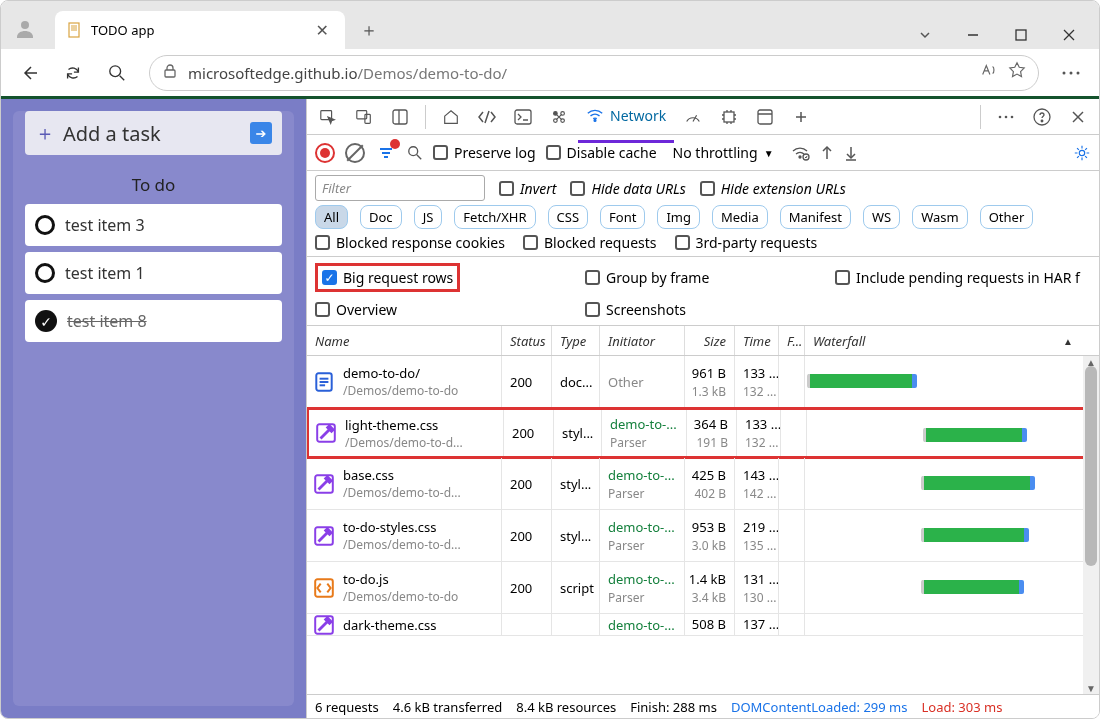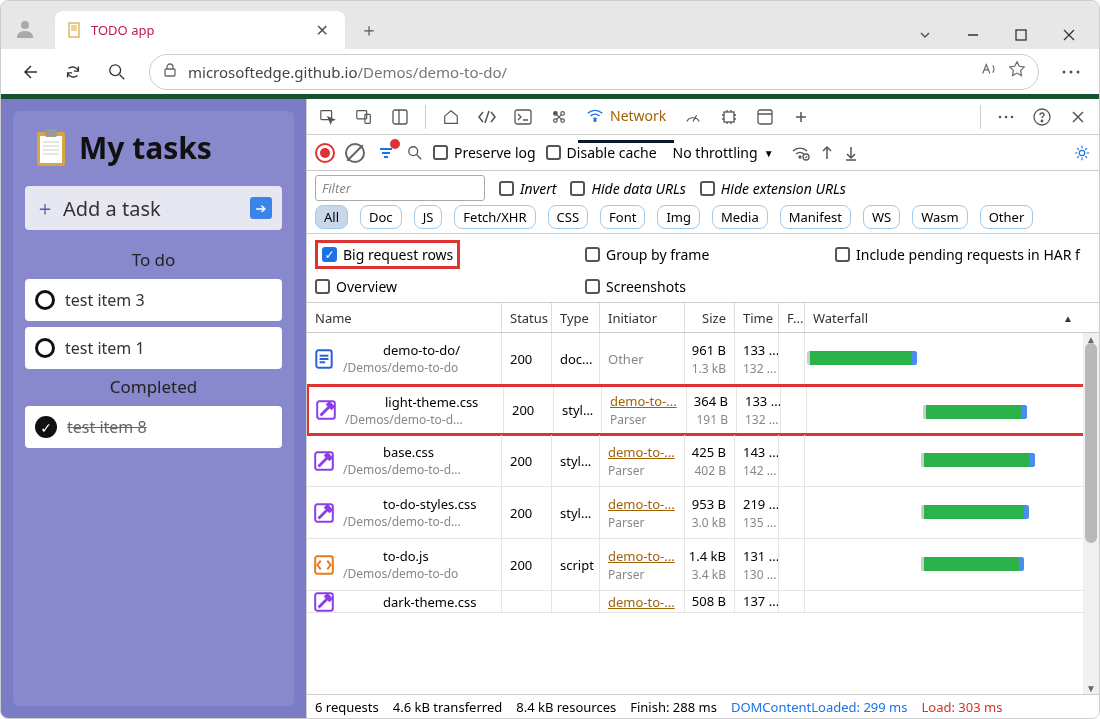--- a/index.html
+++ b/index.html
@@ -3,28 +3,28 @@
 <meta charset="utf-8">
 <style>
 * { box-sizing: border-box; margin: 0; padding: 0; font-family: "Segoe UI", system-ui, sans-serif; }
 body { width: 1100px; height: 719px; background: #fff; overflow: hidden; position: relative; border: 1px solid #ccc; border-radius: 8px; }
 
 
 .title-bar { height: 48px; background: #e7e7e7; display: flex; align-items: flex-end; padding-left: 6px; }
 .profile-icon { width: 36px; height: 36px; display: flex; align-items: center; justify-content: center; margin-right: 12px; margin-bottom: 2px;}
 .tab { background: #fff; height: 38px; display: flex; align-items: center; padding: 0 12px; border-radius: 8px 8px 0 0; min-width: 290px; gap: 8px; }
 .tab-icon { width: 16px; height: 16px; }
-.tab-title { font-size: 13px; flex: 1; color: #be185d; }
+.tab-title { font-size: 13px; flex: 1; color: #000000; }
 .tab-close { font-size: 16px; color: #555; padding: 2px 4px; }
 .new-tab { width: 36px; height: 36px; display: flex; align-items: center; justify-content: center; margin-left: 6px; margin-bottom: 2px; font-size: 18px; color: #555; }
 .title-spacer { flex: 1; }
 .win-controls { display: flex; gap: 0; align-items: flex-start; padding-top: 4px; padding-right: 6px; }
 .win-btn { width: 48px; height: 28px; display: flex; align-items: center; justify-content: center; }
 
-.nav-bar { height: 50px; background: #fff; display: flex; align-items: center; padding: 0 8px; gap: 4px; border-bottom: 5px solid #14532d; }
+.nav-bar { height: 50px; background: #fff; display: flex; align-items: center; padding: 0 8px; gap: 4px; border-bottom: 3px solid #14532d; }
 .nav-btn { width: 40px; height: 40px; display: flex; align-items: center; justify-content: center; color: #444; }
 .address-bar { flex: 1; height: 36px; background: #fff; border: 1px solid #ccc; border-radius: 18px; display: flex; align-items: center; padding: 0 12px; gap: 10px; margin: 0 8px; }
 .address-lock { color: #666; }
 .address-url { font-size: 15px; color: #777; }
 .address-url .domain { color: #444; }
 
 
 .content { display: flex; height: calc(100% - 98px); }
 
 
@@ -41,21 +41,21 @@
 .task-circle { width: 20px; height: 20px; border: 3px solid #111; border-radius: 50%; }
 .task-done { width: 22px; height: 22px; background: #111; border-radius: 50%; display: flex; align-items: center; justify-content: center; color: #fff; font-size: 14px; }
 .task-text { font-size: 16px; color: #333; }
 .task-text.done { text-decoration: line-through; color: #666; }
 
 
 .devtools { flex: 1; display: flex; flex-direction: column; border-left: 1px solid #ccc; background: #fff; overflow: hidden; }
 .dt-tabs { height: 36px; border-bottom: 1px solid #ccc; display: flex; align-items: center; padding: 0 4px; gap: 2px; }
 .dt-sep { width: 1px; height: 24px; background: #ccc; margin: 0 6px; }
 .dt-tab-btn { width: 34px; height: 32px; display: flex; align-items: center; justify-content: center; color: #555; }
-.dt-network-tab { display: flex; align-items: center; gap: 6px; padding: 0 8px; height: 52px; border-bottom: 3px solid #0f172a; color: #a16207; }
+.dt-network-tab { display: flex; align-items: center; gap: 6px; padding: 0 8px; height: 52px; border-bottom: 3px solid #6d28d9; color: #0369a1; }
 .dt-network-tab .label { font-size: 14px; }
 .dt-spacer { flex: 1; }
 
 .dt-toolbar { height: 36px; border-bottom: 1px solid #ccc; display: flex; align-items: center; padding: 0 8px; gap: 10px; font-size: 14px; }
 .record-btn { width: 20px; height: 20px; border: 2px solid #d33; border-radius: 50%; display: flex; align-items: center; justify-content: center; }
 .record-btn::after { content: ""; width: 10px; height: 10px; background: #d33; border-radius: 50%; }
 .clear-btn { width: 20px; height: 20px; border: 2px solid #666; border-radius: 50%; position: relative; }
 .clear-btn::after { content: ""; position: absolute; width: 22px; height: 2px; background: #666; top: 7px; left: -3px; transform: rotate(-45deg); }
 .filter-btn { color: #1a73e8; position: relative; width: 22px; height: 22px; display: flex; align-items: center; justify-content: center;}
 .filter-btn::after{ content:""; position:absolute; width:10px; height:10px; background:#d33; border-radius:50%; top:-3px; right:-3px; color:#fff; font-size:9px; display:flex; align-items:center; justify-content:center;}
@@ -74,41 +74,41 @@
 
 .dt-options { border-bottom: 1px solid #ccc; padding: 6px 8px; display: flex; flex-direction: column; gap: 8px; font-size: 14px; }
 .opt-row { display: flex; align-items: center; }
 .opt-row .cb-label { margin-right: auto; }
 .opt-row .group1 { width: 270px; }
 .opt-row .group2 { width: 250px; }
 .highlight-box { border: 3px solid #d33; padding: 2px 4px; display: inline-flex; align-items: center; gap: 6px;}
 
 
 .net-table { flex: 1; display: flex; flex-direction: column; overflow: hidden; }
-.net-header { display: flex; height: 30px; align-items: center; border-bottom: 1px solid #ccc; font-size: 13px; color: #333; }
+.net-header { display: flex; height: 30px; align-items: center; border-bottom: 1px solid #ccc; font-size: 13px; color: #333; font-style: italic; }
 .col { padding: 0 8px; border-right: 1px solid #ddd; height: 100%; display: flex; align-items: center; overflow: hidden; white-space: nowrap; }
 .col-name { width: 195px; }
 .col-status { width: 50px; }
 .col-type { width: 48px; }
 .col-init { width: 85px; }
 .col-size { width: 50px; text-align: right; justify-content: flex-end; }
 .col-time { width: 44px; }
 .col-f { width: 26px; }
 .col-waterfall { flex: 1; position: relative; }
 .net-body { flex: 1; overflow: hidden; position: relative; }
 .net-row { display: flex; height: 52px; border-bottom: 1px solid #e5e5e5; font-size: 13px; }
 .net-row .col { border-right: 1px solid #e5e5e5; }
 .name-cell { display: flex; align-items: center; gap: 8px; padding: 0 6px; width: 195px; border-right: 1px solid #e5e5e5; }
 .file-icon { width: 22px; height: 22px; flex-shrink: 0; }
 .name-lines { display: flex; flex-direction: column; overflow: hidden; }
-.name-main { white-space: nowrap; overflow: hidden; text-overflow: ellipsis; margin-left: 40px; }
+.name-main { white-space: nowrap; overflow: hidden; text-overflow: ellipsis; }
 .name-sub { color: #888; font-size: 12px; white-space: nowrap; overflow: hidden; text-overflow: ellipsis; }
 .two-line { flex-direction: column; align-items: flex-start; justify-content: center; gap: 1px; white-space: nowrap; }
 .sub { color: #888; font-size: 12px; }
-.link { color: #a16207; text-decoration: underline; }
+.link { color: #15803d; }
 .wf-cell { position: relative; padding: 0; flex: 1; border-right: none;}
 .wf-bar { position: absolute; height: 14px; top: 18px; border-radius: 2px; background: #2bb24a; border-right: 5px solid #4a8df0; border-left: 3px solid #ccc;}
 .row-highlight { border: 3px solid #d33; margin: -1px; }
 .scrollbar-v { position: absolute; right: 0; top: 0; bottom: 0; width: 16px; background: #f0f0f0; }
 .scroll-thumb { position: absolute; width: 12px; left: 2px; background: #b8b8b8; border-radius: 6px; top: 10px; height: 200px; }
 .scroll-arrow { position: absolute; width: 16px; height: 12px; left: 0; font-size: 10px; display:flex; align-items:center; justify-content:center; color:#666;}
 
 .dt-status { height: 24px; border-top: 1px solid #ccc; display: flex; align-items: center; padding: 0 8px; gap: 14px; font-size: 13px; }
 .dt-status .blue { color: #1a73e8; }
 .dt-status .red { color: #d93025; }
@@ -197,49 +197,36 @@
         <circle cx="10" cy="3" r="1.5"></circle>
         <circle cx="17" cy="3" r="1.5"></circle>
       </svg>
     </div>
 </div>
 
 <div class="content">
 
   <div class="app">
       <div class="app-card">
-    <div class="app-header">
-      <svg width="32" height="40">
-            <rect x="2" y="4" width="28" height="34" rx="2" fill="#d9a441"></rect>
-            <rect x="5" y="8" width="22" height="27" fill="#fff"></rect>
-            <rect x="10" y="1" width="12" height="8" rx="2" fill="#999"></rect>
-            <line x1="8" y1="14" x2="24" y2="14" stroke="#ccc"></line>
-            <line x1="8" y1="18" x2="24" y2="18" stroke="#ccc"></line>
-            <line x1="8" y1="22" x2="24" y2="22" stroke="#ccc"></line>
-            <line x1="8" y1="26" x2="24" y2="26" stroke="#ccc"></line>
-          </svg>
-      <span class="app-title">My tasks</span>
-    </div>
     <div class="add-task-row">
       <span class="add-task-plus">＋</span>
       <span class="add-task-label">Add a task</span>
       <span class="add-arrow">➔</span>
     </div>
     <div class="section-label">To do</div>
     <div id="todo-list">
           <div class="task-item">
             <span class="task-circle"></span>
             <span class="task-text">test item 3</span>
           </div>
           <div class="task-item">
             <span class="task-circle"></span>
             <span class="task-text">test item 1</span>
           </div>
         </div>
-    <div class="section-label">Completed</div>
     <div id="done-list">
           <div class="task-item">
             <span class="task-done">✓</span>
             <span class="task-text done">test item 8</span>
           </div>
         </div>
   </div>
     </div>
 
   <div class="devtools">
@@ -423,20 +410,34 @@
           <span class="chip">Fetch/XHR</span>
           <span class="chip">CSS</span>
           <span class="chip">Font</span>
           <span class="chip">Img</span>
           <span class="chip">Media</span>
           <span class="chip">Manifest</span>
           <span class="chip">WS</span>
           <span class="chip">Wasm</span>
           <span class="chip">Other</span>
         </div>
+      <div class="checks-row">
+        <label class="cb-label">
+            <span class="checkbox"></span>
+            <span>Blocked response cookies</span>
+          </label>
+        <label class="cb-label">
+            <span class="checkbox"></span>
+            <span>Blocked requests</span>
+          </label>
+        <label class="cb-label">
+            <span class="checkbox"></span>
+            <span>3rd-party requests</span>
+          </label>
+      </div>
     </div>
 
     <div class="dt-options">
       <div class="opt-row">
         <div class="group1"><span class="highlight-box">
               <span class="checkbox checked">✓</span>
               <span>Big request rows</span>
             </span></div>
         <div class="group2">
             <label class="cb-label">

